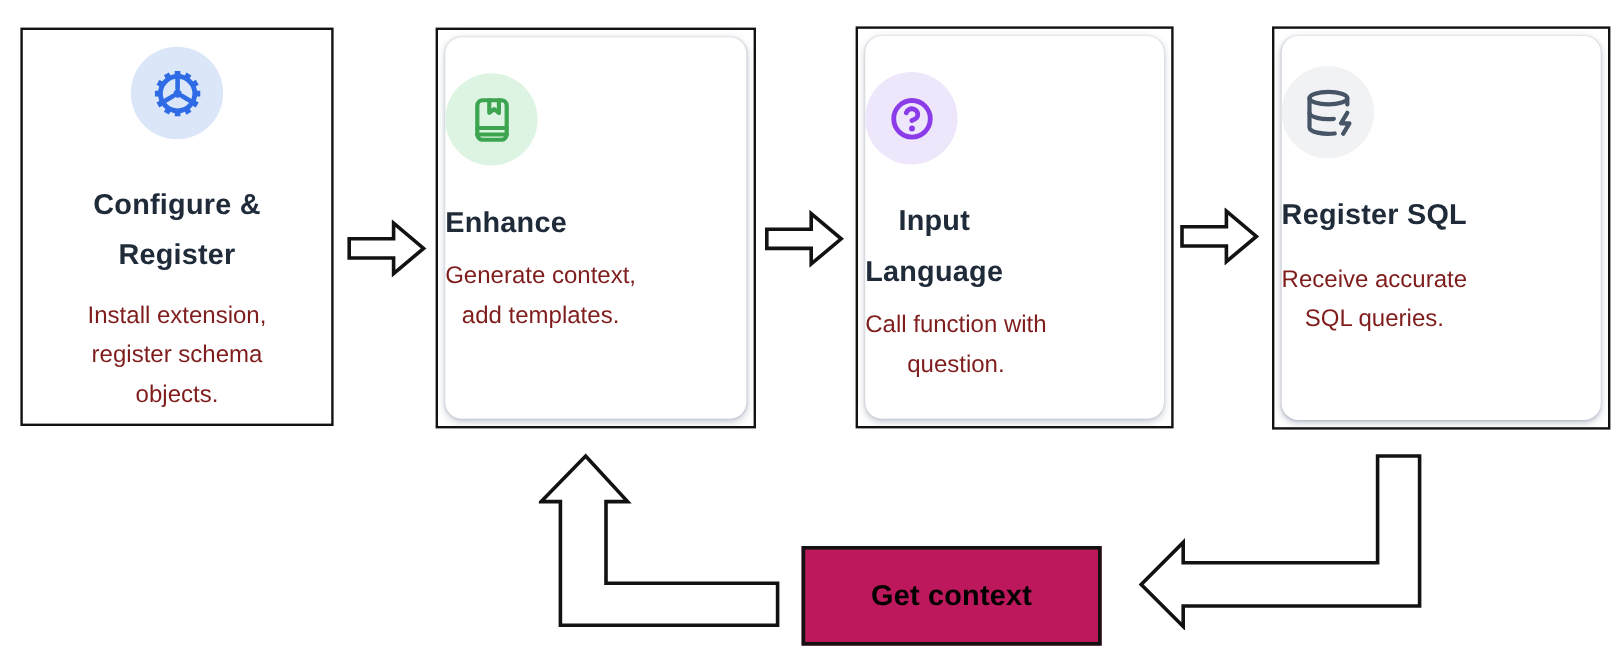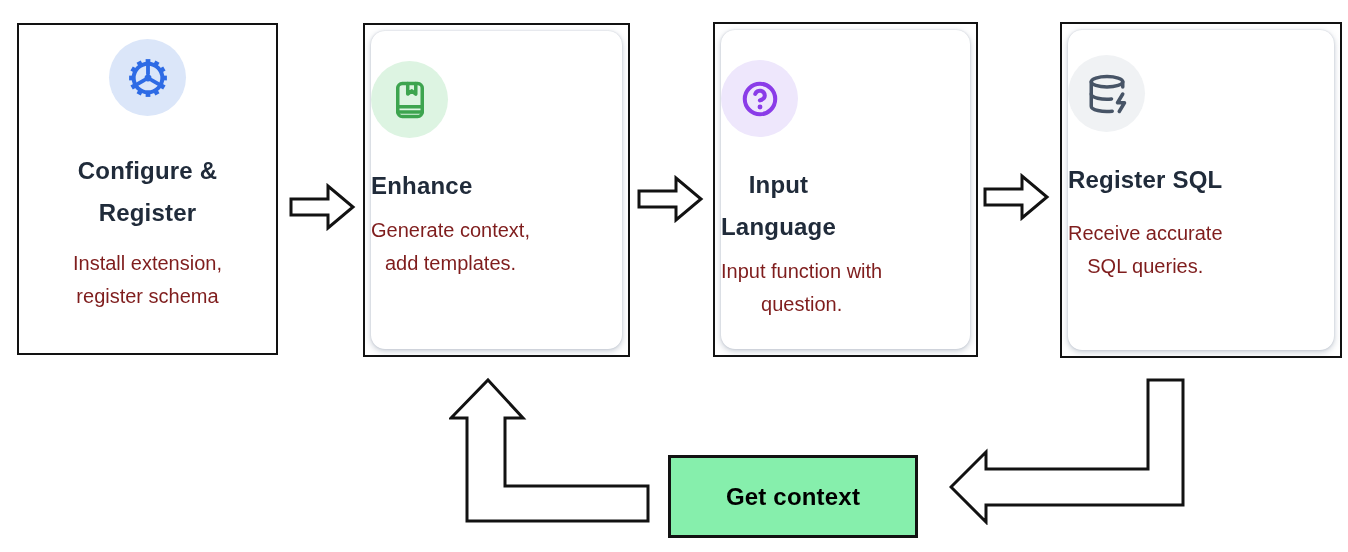--- a/index.html
+++ b/index.html
@@ -30,21 +30,21 @@
   .card-desc{font-size:20px;line-height:33px;color:#7f1d1d;text-align:center;}
   .c1 .card-desc{margin-top:13px;}
   .c2 .card-desc,.c3 .card-desc{margin-top:7px;}
   .c4 .card-desc{margin-top:16px;}
 
   
   .arrow{position:absolute;}
   .arrow polygon{fill:#ffffff;stroke:#121212;stroke-width:3;stroke-linejoin:miter;}
 
   
-  .loop-box{position:absolute;left:668px;top:455px;width:250px;height:83px;background:#86efac;
+  .loop-box{position:absolute;left:668px;top:455px;width:250px;height:83px;background:#be185d;
             border:3px solid #121212;box-sizing:border-box;display:flex;align-items:center;justify-content:center;}
   .loop-box span{font-size:24px;font-weight:700;color:#000000;letter-spacing:.2px;}
 </style>
 </head>
 <body>
 
 <div class="canvas">
 
   <div class="card c1">
     <div class="card-flex">
@@ -75,20 +75,21 @@
           </g>
         </svg>
       </div>
       <div class="card-title">
         <div>Configure &amp;</div>
         <div>Register</div>
       </div>
       <div class="card-desc">
         <div>Install extension,</div>
         <div>register schema</div>
+        <div>objects.</div>
       </div>
     </div>
   </div>
 
   <div class="card c2">
     <div class="inner">
       <div class="icon-wrap" style="background-color: rgb(221, 244, 226);">
         <svg width="42" height="42" viewBox="0 0 24 24">
           <g fill="none" stroke-width="2" stroke-linecap="round" stroke-linejoin="round" stroke="#3da44f">
             <rect x="5" y="2.6" width="14" height="18.8" rx="2.6"></rect>
@@ -117,21 +118,21 @@
             <path d="M9.3 9.1a2.8 2.8 0 0 1 5.44.93c0 1.87-2.8 2.8-2.8 2.8"></path>
             <circle cx="12" cy="16.6" r="0.6" stroke-width="1.6" fill="#8a3ce8"></circle>
           </g>
         </svg>
       </div>
       <div class="card-title">
         <div>Input</div>
         <div>Language</div>
       </div>
       <div class="card-desc">
-        <div>Input function with</div>
+        <div>Call function with</div>
         <div>question.</div>
       </div>
     </div>
   </div>
 
   <div class="card c4">
     <div class="inner">
       <div class="icon-wrap" style="background-color: rgb(240, 242, 244);">
         <svg width="42" height="42" viewBox="0 0 24 24">
           <g fill="none" stroke-width="2" stroke-linecap="round" stroke-linejoin="round" stroke="#475466">

